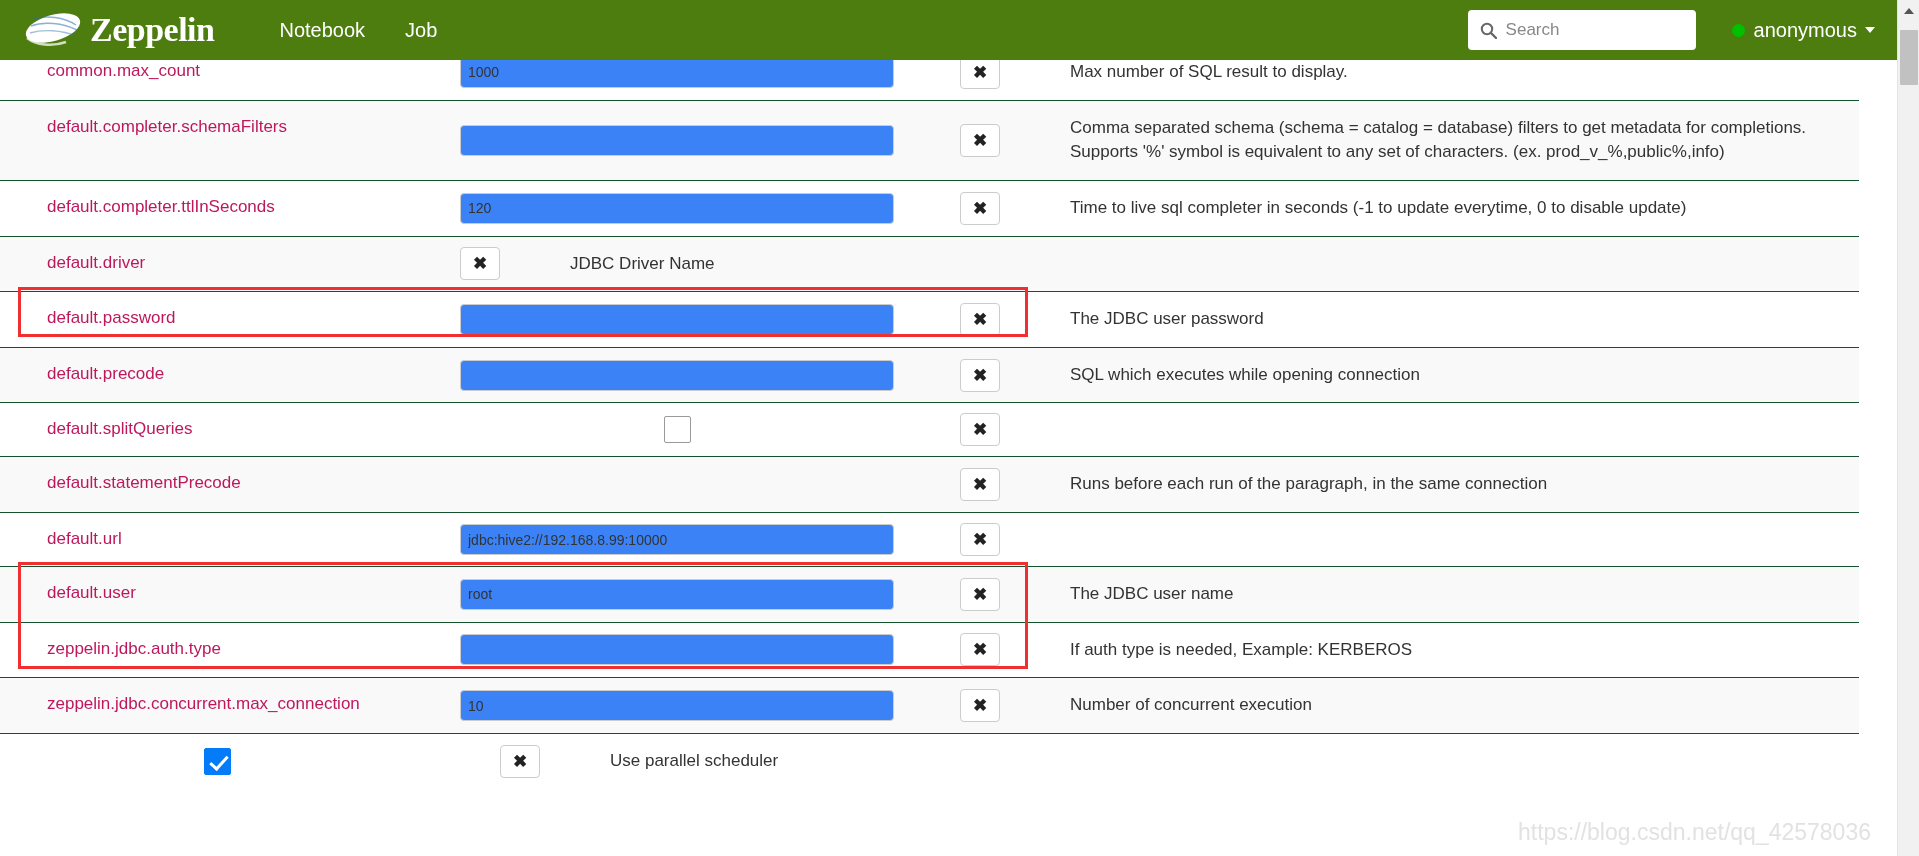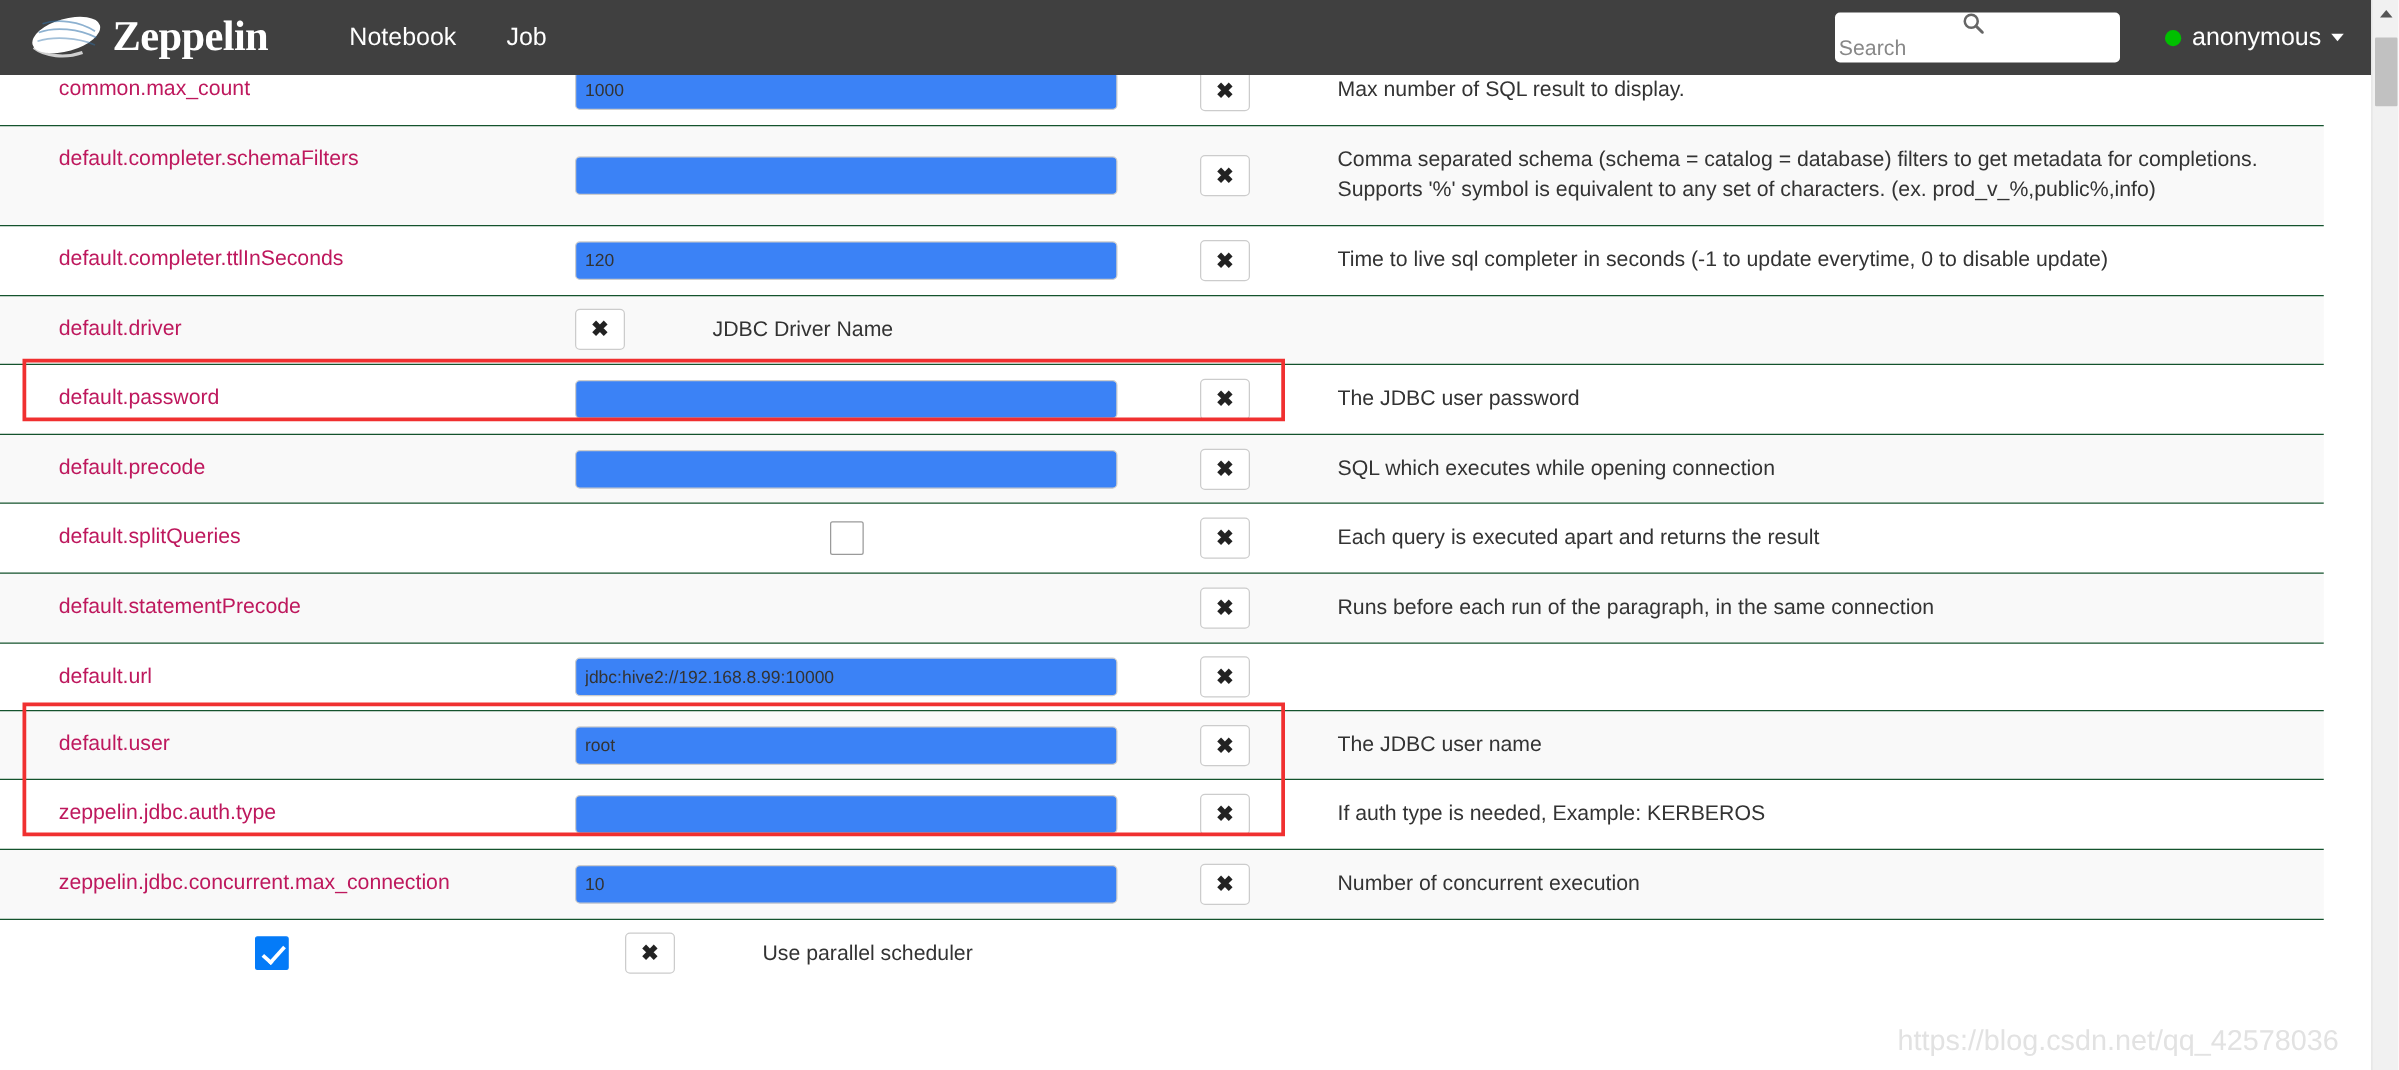--- a/index.html
+++ b/index.html
@@ -89,21 +89,20 @@
 
   .search-box {
     width: 228px;
     height: 40px;
     background: #ffffff;
     border-radius: 4px;
     display: flex;
     align-items: center;
     padding: 0 12px;
     margin-right: 36px;
-    flex-direction: column;
   }
   .search-icon {
     width: 17px; height: 17px;
     margin-right: 7px;
     flex: 0 0 auto;
     display: block;
   }
   .search-input {
     border: none;
     outline: none;
@@ -374,21 +373,20 @@
         <div class="row">
           <div class="cell-key">default.splitQueries</div>
           <div class="cell-val">
             <div class="checkwrap">
               <input type="checkbox" class="cb" style="">
             </div>
           </div>
           <div class="cell-x">
             <button class="btn-x">✖</button>
           </div>
-          <div class="cell-desc">Each query is executed apart and returns the result</div>
         </div>
         <div class="row shaded">
           <div class="cell-key">default.statementPrecode</div>
           <div class="cell-val"></div>
           <div class="cell-x">
             <button class="btn-x">✖</button>
           </div>
           <div class="cell-desc">Runs before each run of the paragraph, in the same connection</div>
         </div>
         <div class="row">
@@ -445,21 +443,21 @@
       </div>
   </div>
 
   <div id="annot-layer">
       <div class="annot" style="left: 18px; top: 287px; width: 1010px; height: 50px; border-color: rgb(240, 48, 48);"></div>
       <div class="annot" style="left: 18px; top: 562px; width: 1010px; height: 107px; border-color: rgb(240, 48, 48);"></div>
     </div>
 
   <div class="watermark">https://blog.csdn.net/qq_42578036</div>
 
-  <div class="navbar" style="background: #404040;">
+  <div class="navbar" style="background: #4d7c0f;">
     <div class="brand">
       <svg class="brand-logo" viewBox="0 0 62 42">
         <ellipse cx="31" cy="19" rx="28" ry="13" transform="rotate(-16 31 19)" fill="#ffffff"></ellipse>
         <path d="M5 29 C14 36 30 38 44 33" stroke="#ffffff" stroke-width="2.5" fill="none" opacity="0.75"></path>
         <path d="M12 10 C24 6 42 8 54 16" stroke="#3071a9" stroke-width="1.4" fill="none" opacity="0.55"></path>
         <path d="M9 17 C22 12 41 14 55 21" stroke="#3071a9" stroke-width="1.4" fill="none" opacity="0.55"></path>
         <path d="M8 24 C21 20 40 21 54 27" stroke="#3071a9" stroke-width="1.4" fill="none" opacity="0.45"></path>
       </svg>
       <span class="brand-text">Zeppelin</span>
     </div>

